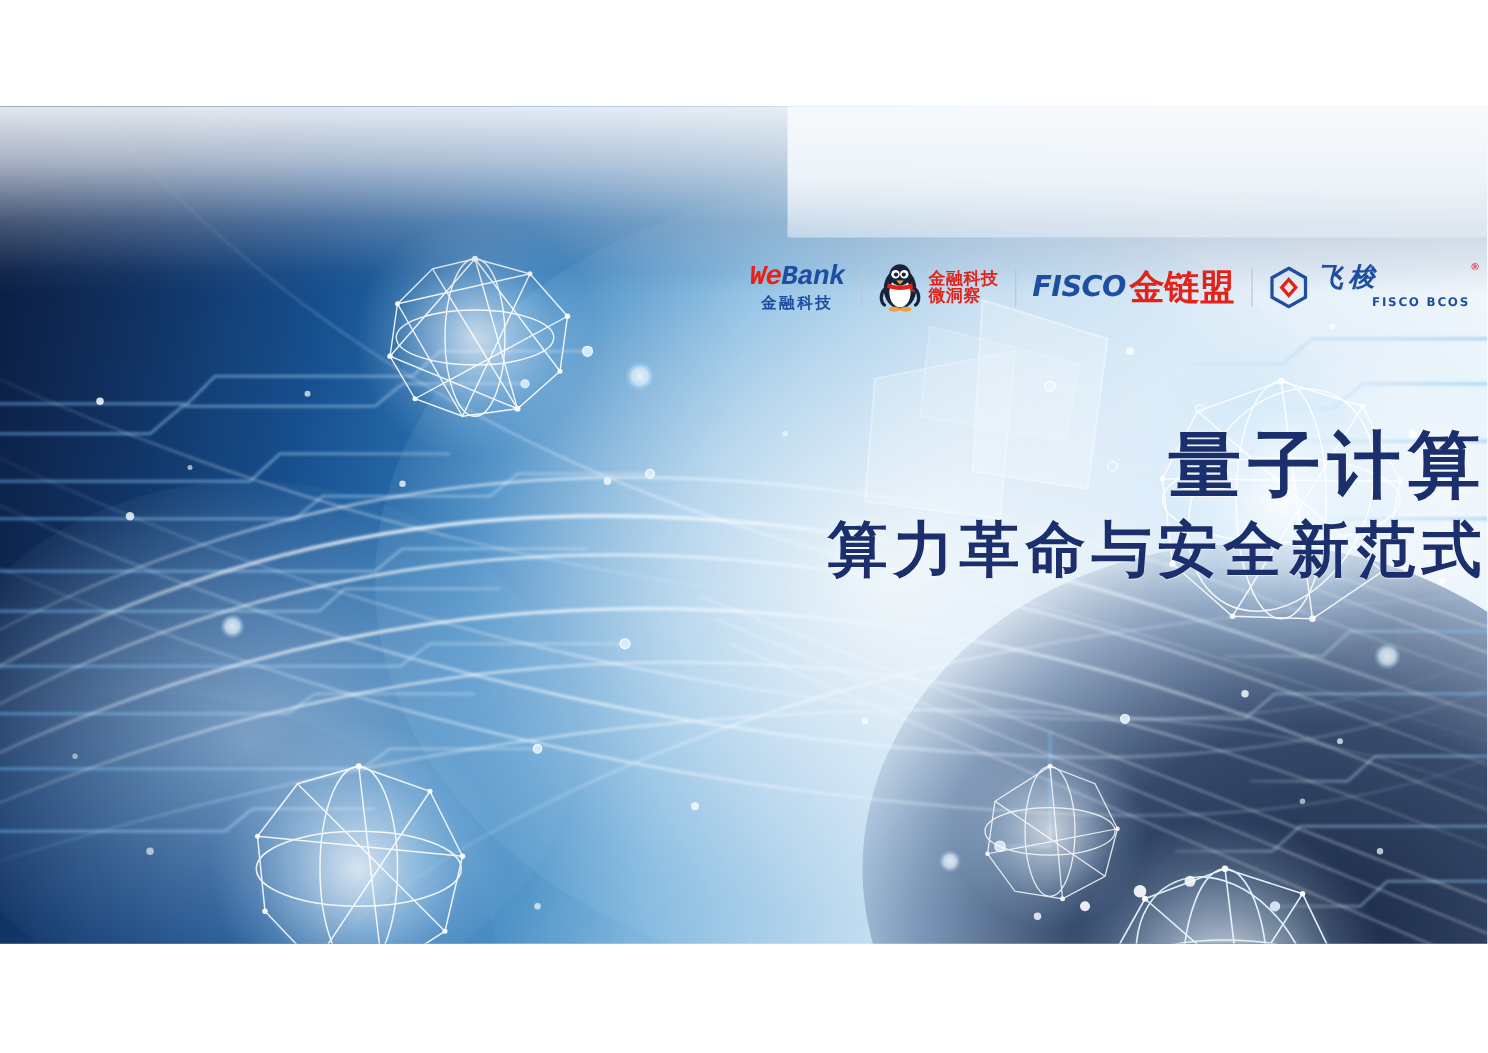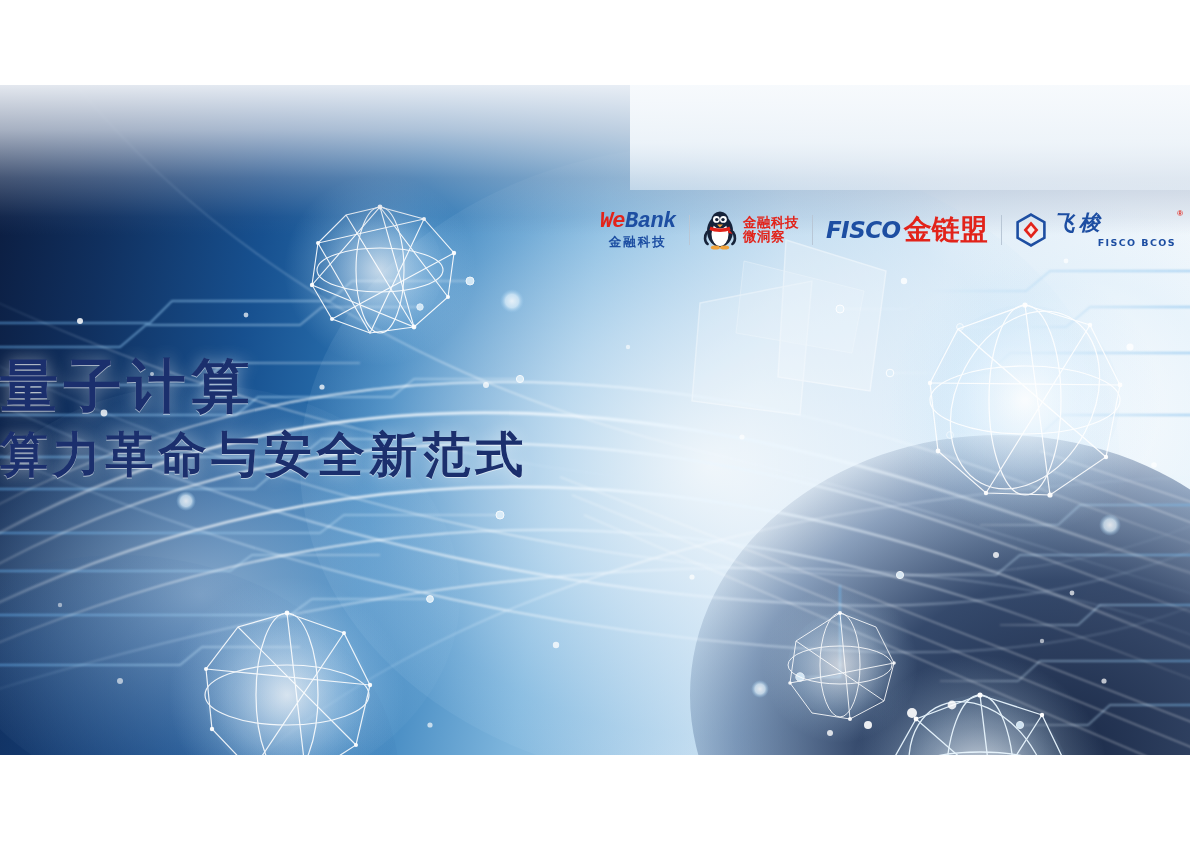--- a/index.html
+++ b/index.html
@@ -130,23 +130,23 @@
     position: absolute;
     left: 0; top: 0;
     width: 1190px; height: 670px;
     pointer-events: none;
   }
 
   
   #title-block {
     position: absolute;
     left: 0;
-    top: 266px;
+    top: 252px;
     width: 1190px;
-    text-align: left;
+    text-align: right;
     pointer-events: none;
   }
   .title-line {
     font-family: "DejaVu Serif", "Liberation Serif", serif;
     color: #1b2f6d;
     font-weight: 700;
     letter-spacing: 0.10em;
     line-height: 1.24;
     text-shadow:
       0 1px 0 rgba(255,255,255,0.55),

